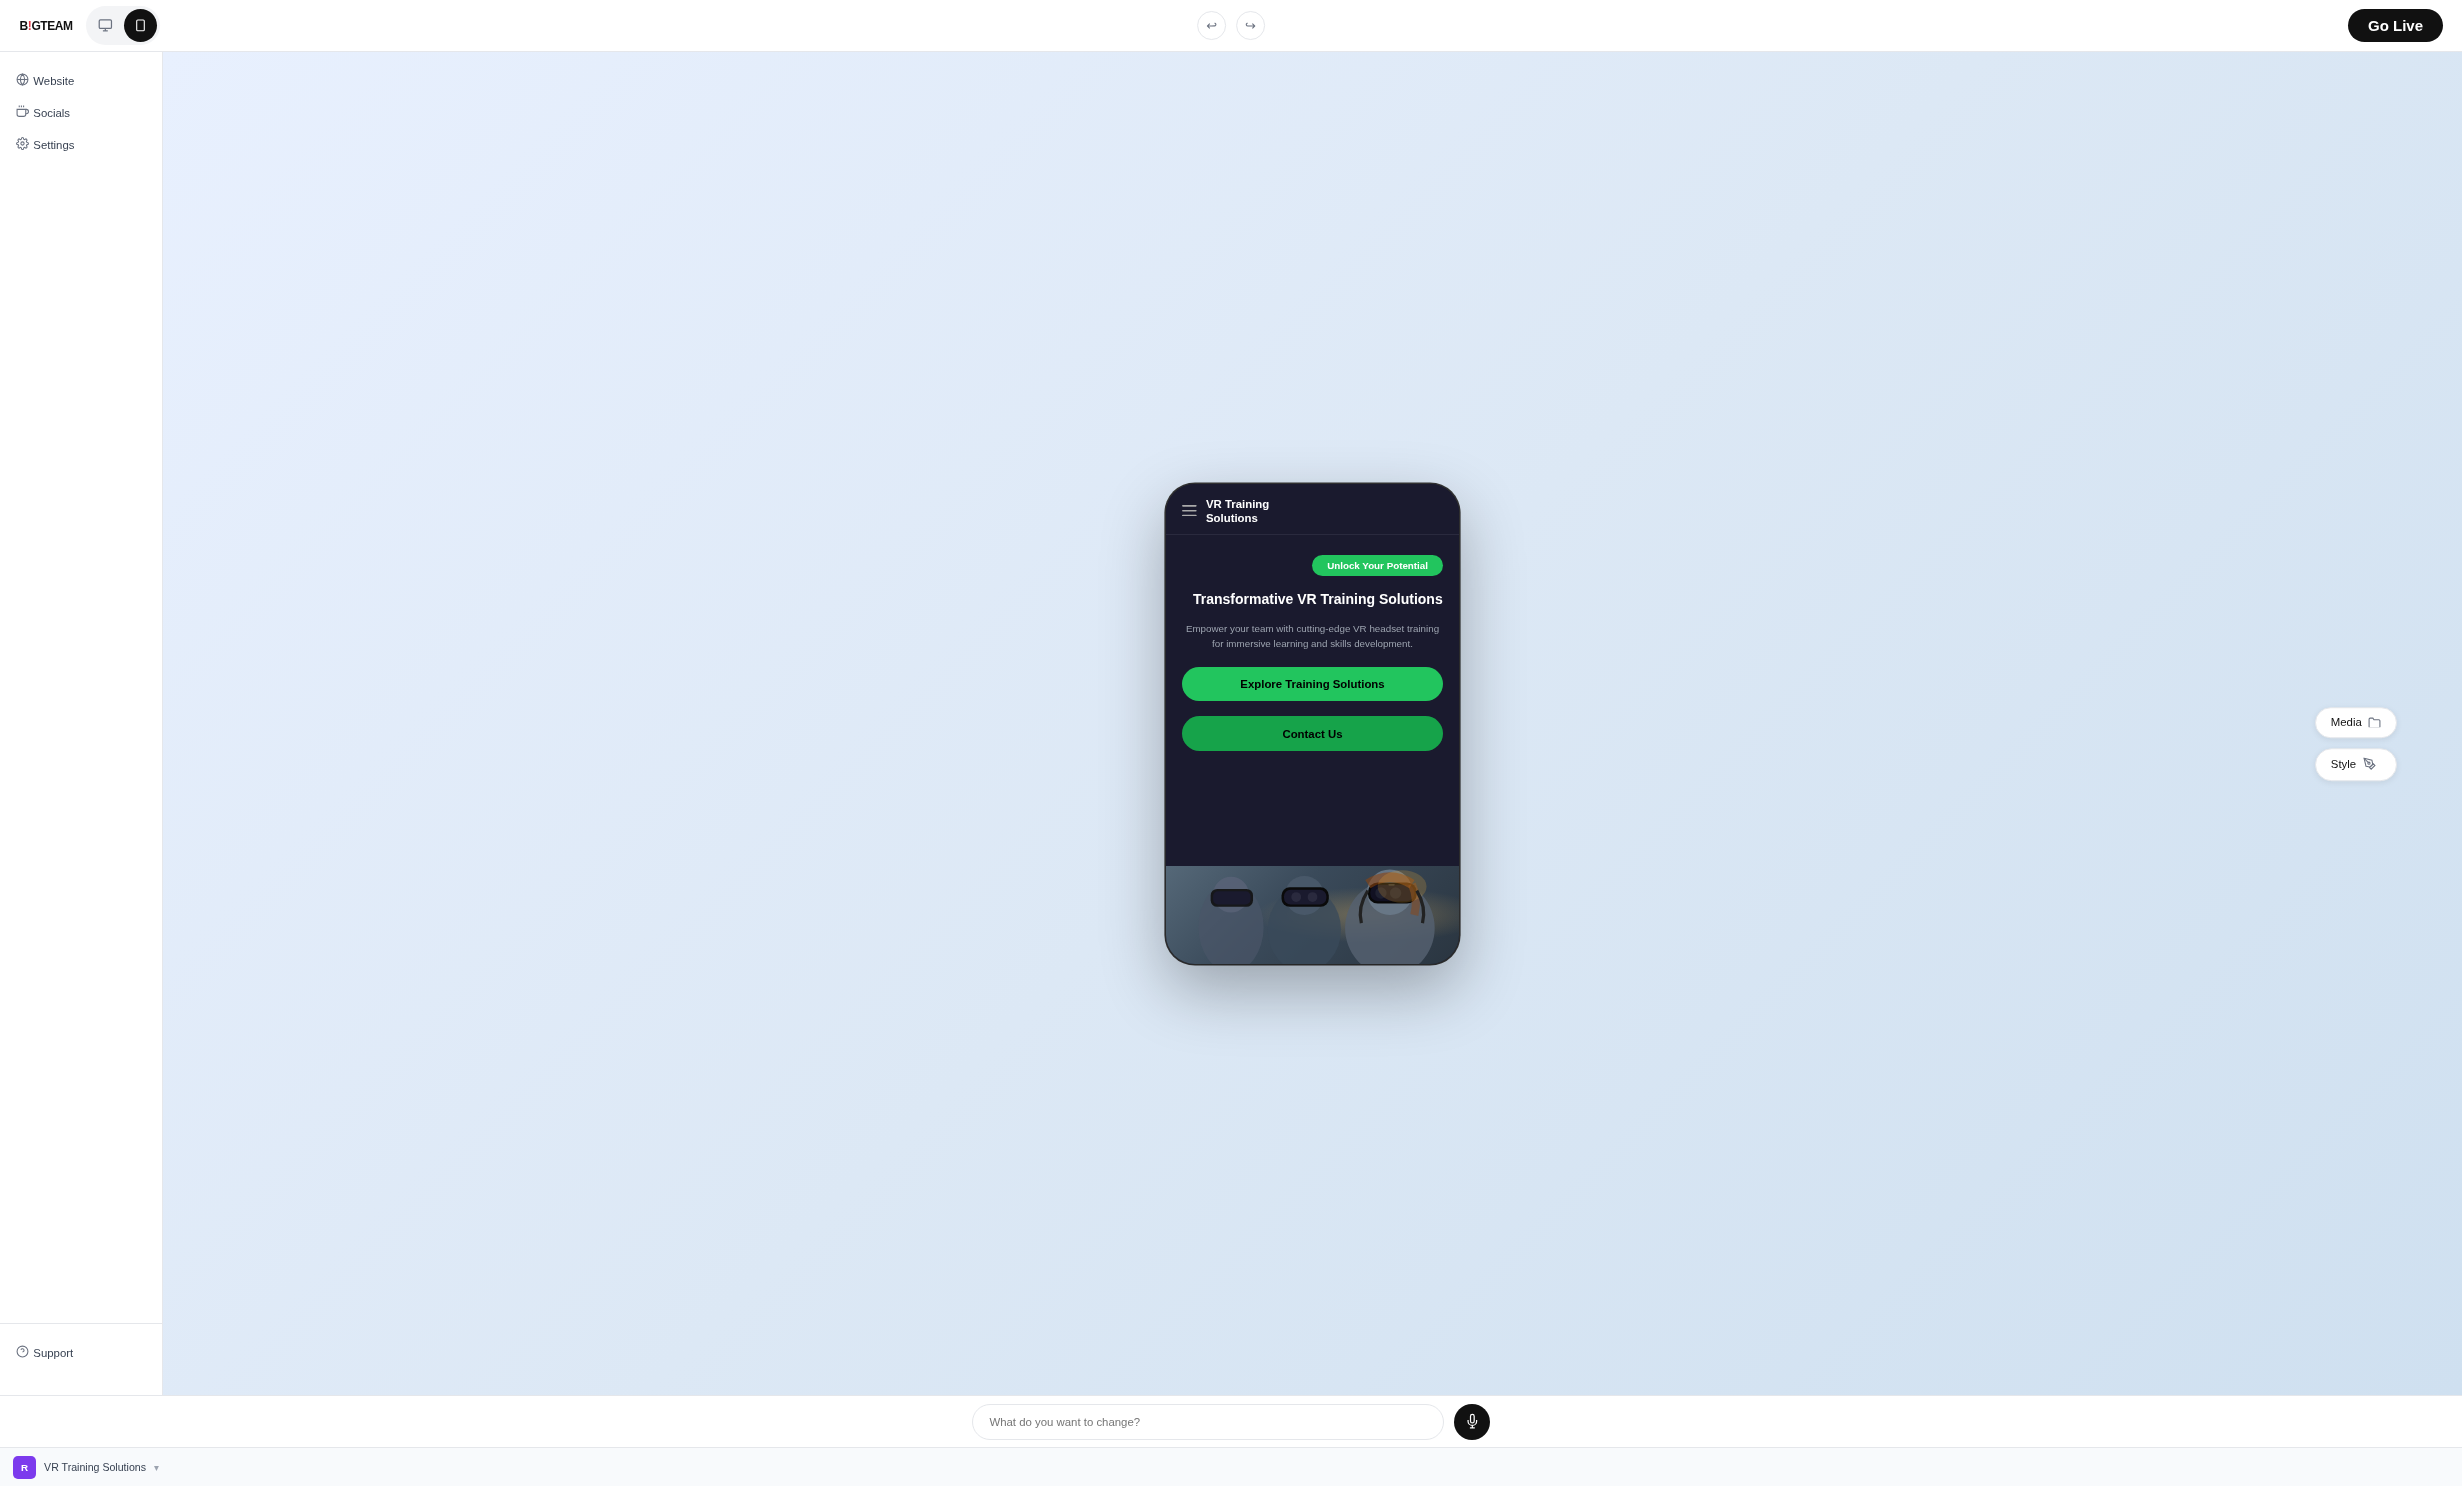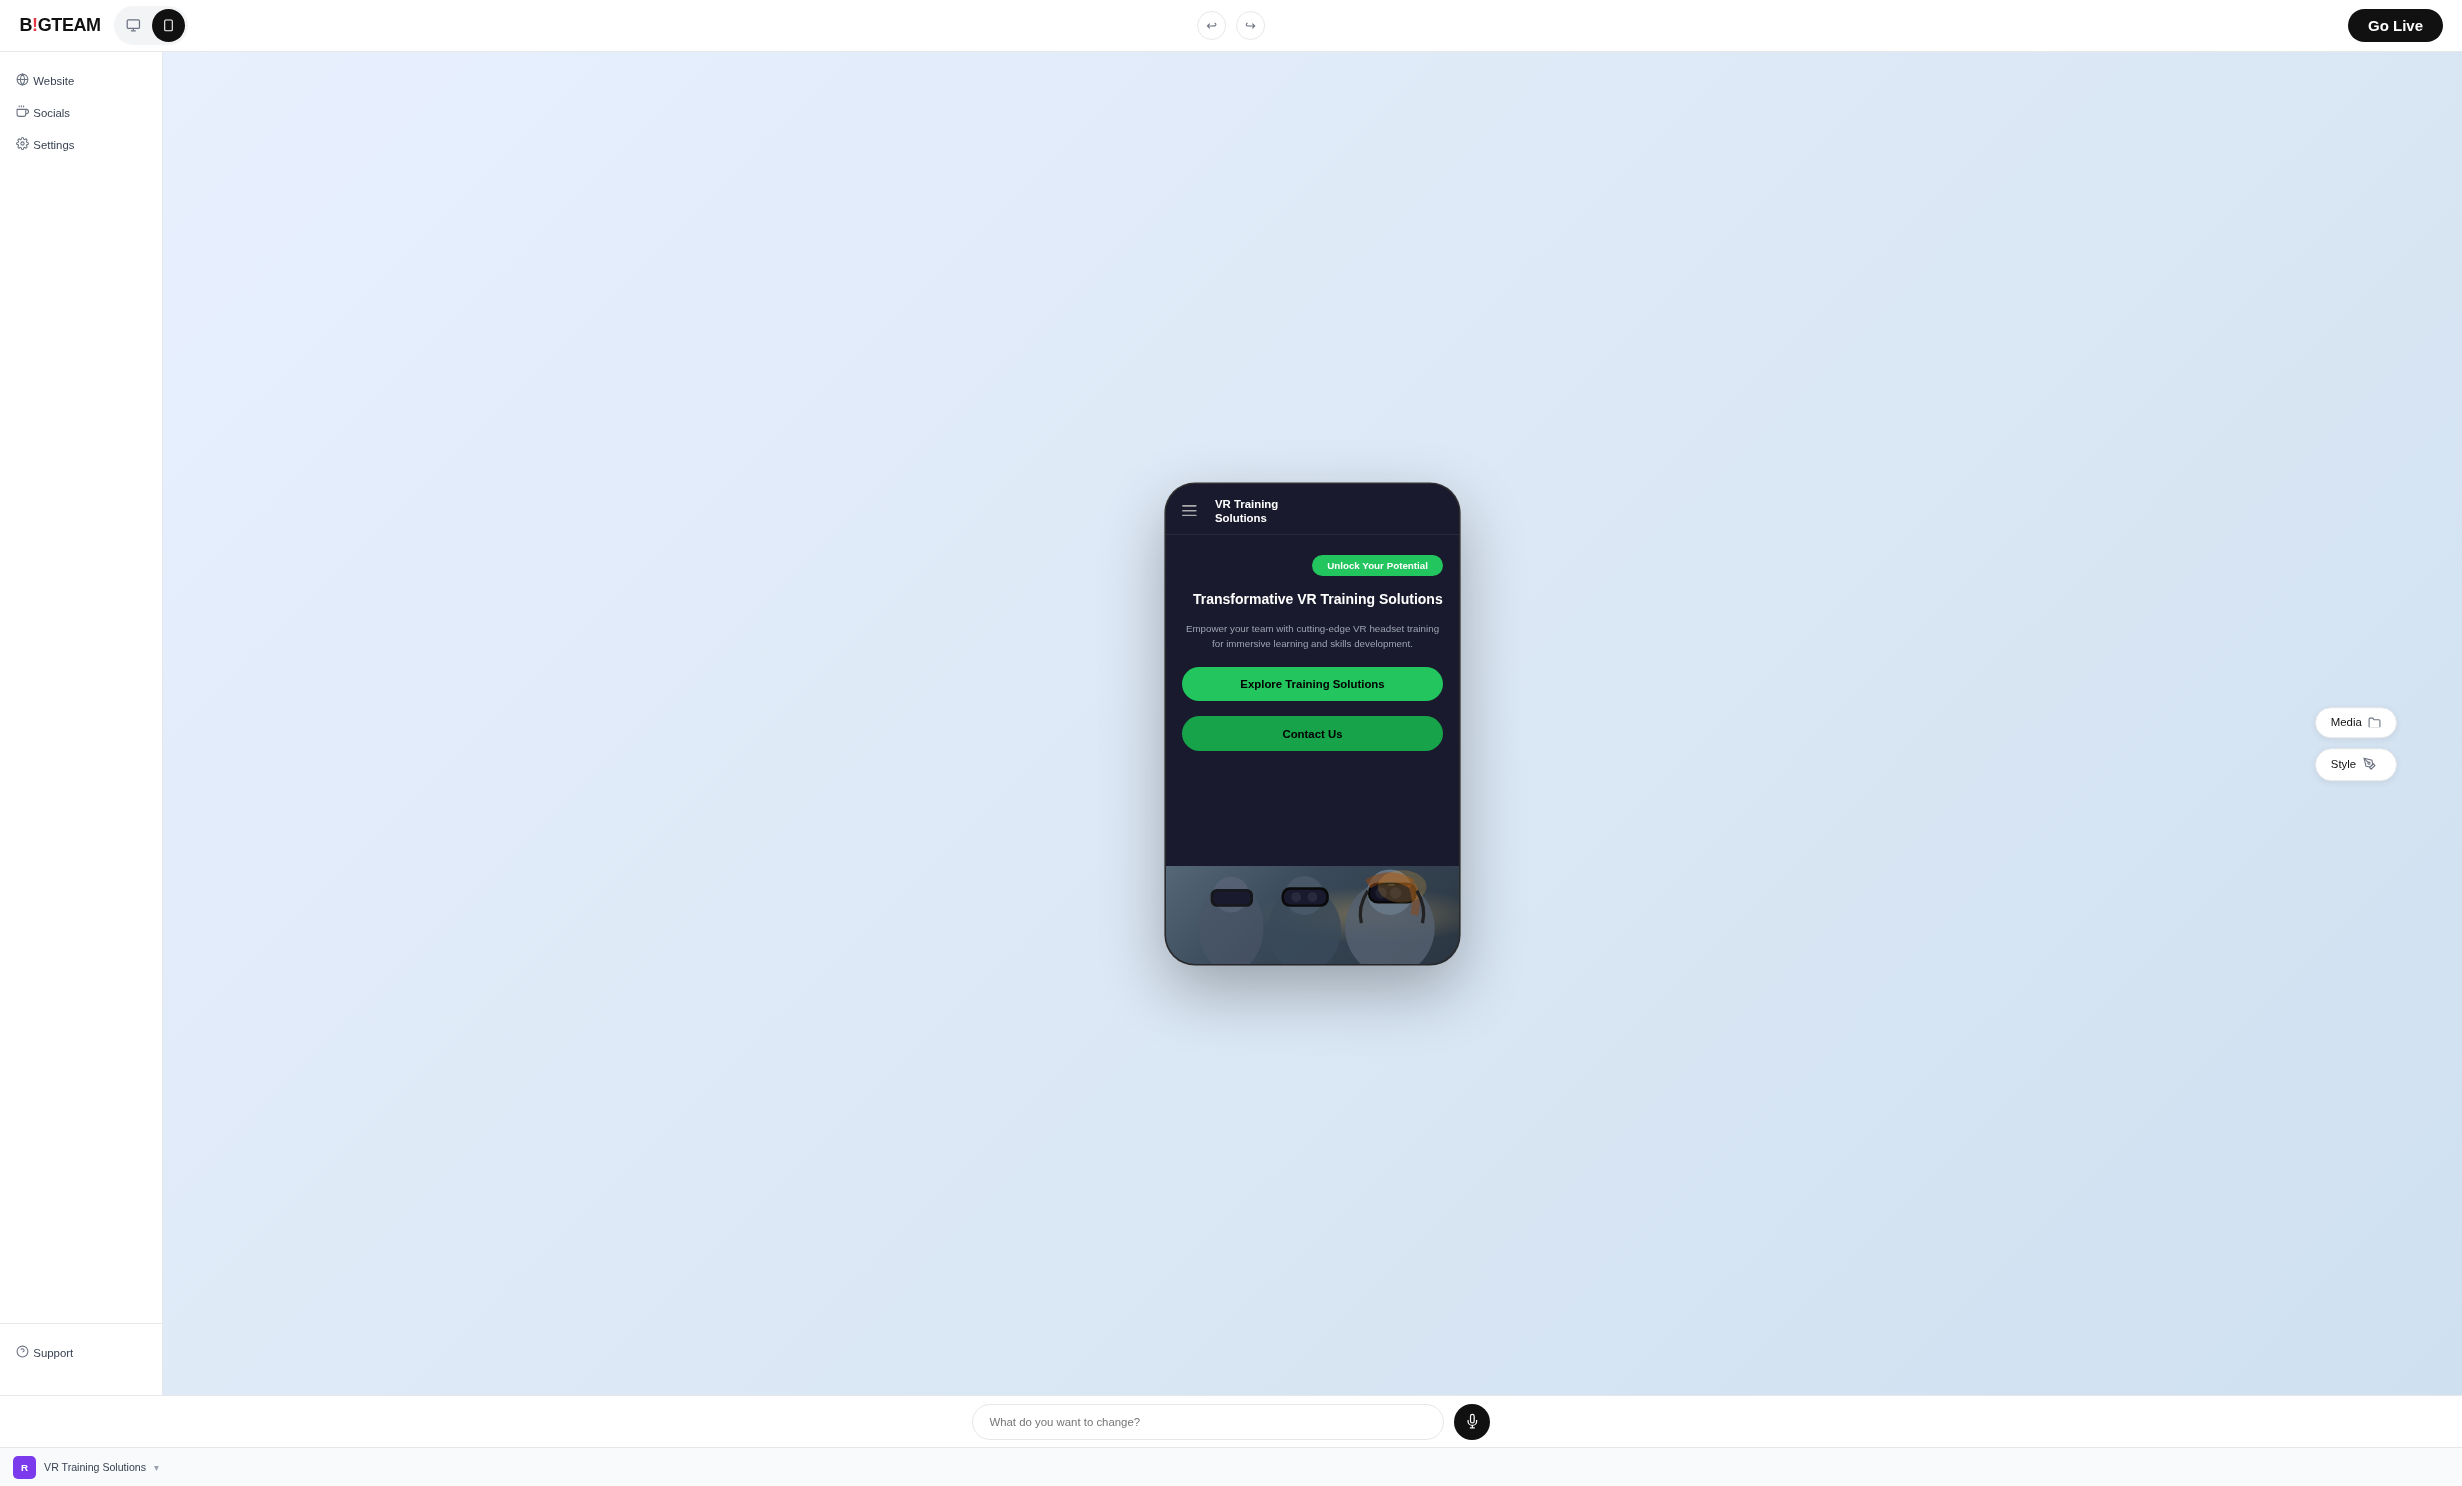--- a/index.html
+++ b/index.html
@@ -25,21 +25,21 @@
       flex-shrink: 0;
       position: relative;
       z-index: 10;
     }
     .topbar-left {
       display: flex;
       align-items: center;
       gap: 13px;
     }
     .logo {
-      font-size: 18px;
+      font-size: 12px;
       font-weight: 800;
       color: #111;
       letter-spacing: -0.4px;
     }
     .logo span {
       color: #e63946;
     }
     .view-toggle {
       display: flex;
       background: #f3f4f6;
@@ -157,21 +157,21 @@
       display: flex;
       flex-direction: column;
     }
 
     
     .phone-header {
       background: #1a1a2e;
       padding: 13px 16.3px 8.1px;
       display: flex;
       align-items: center;
-      gap: 18px;
+      gap: 9px;
       border-bottom: 0.8px solid #2a2a3e;
     }
     .phone-menu-icon {
       color: #aaa;
       font-size: 14.7px;
     }
     .phone-title {
       color: #fff;
       font-size: 11.4px;
       font-weight: 600;

